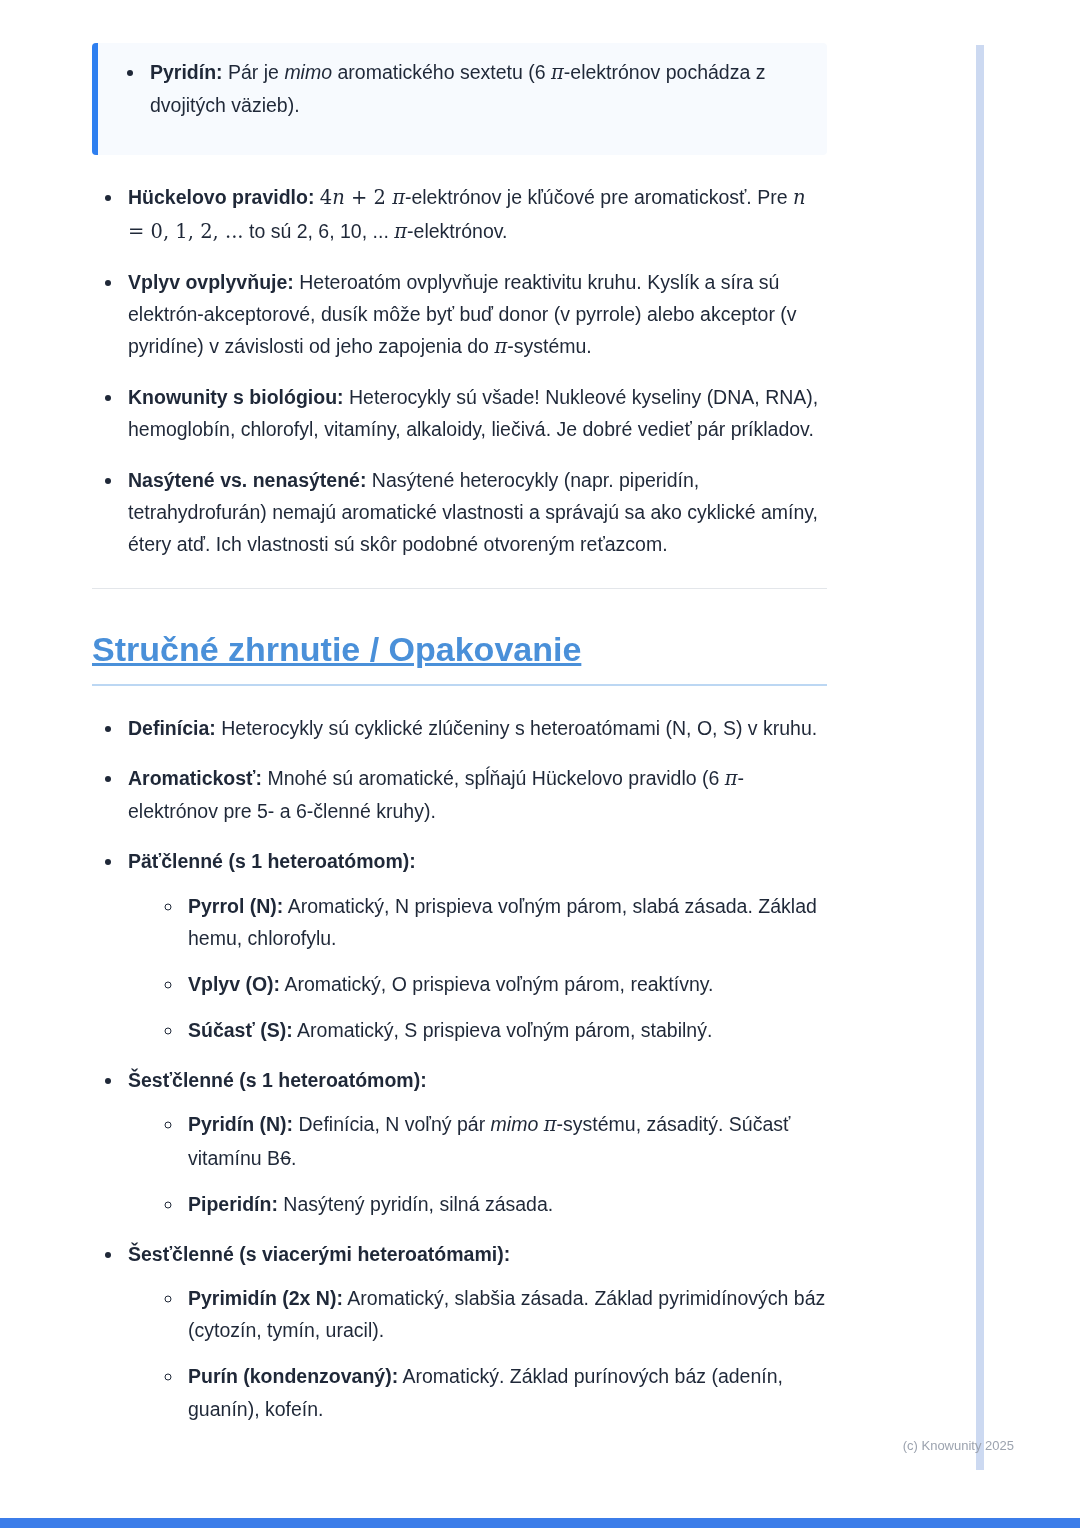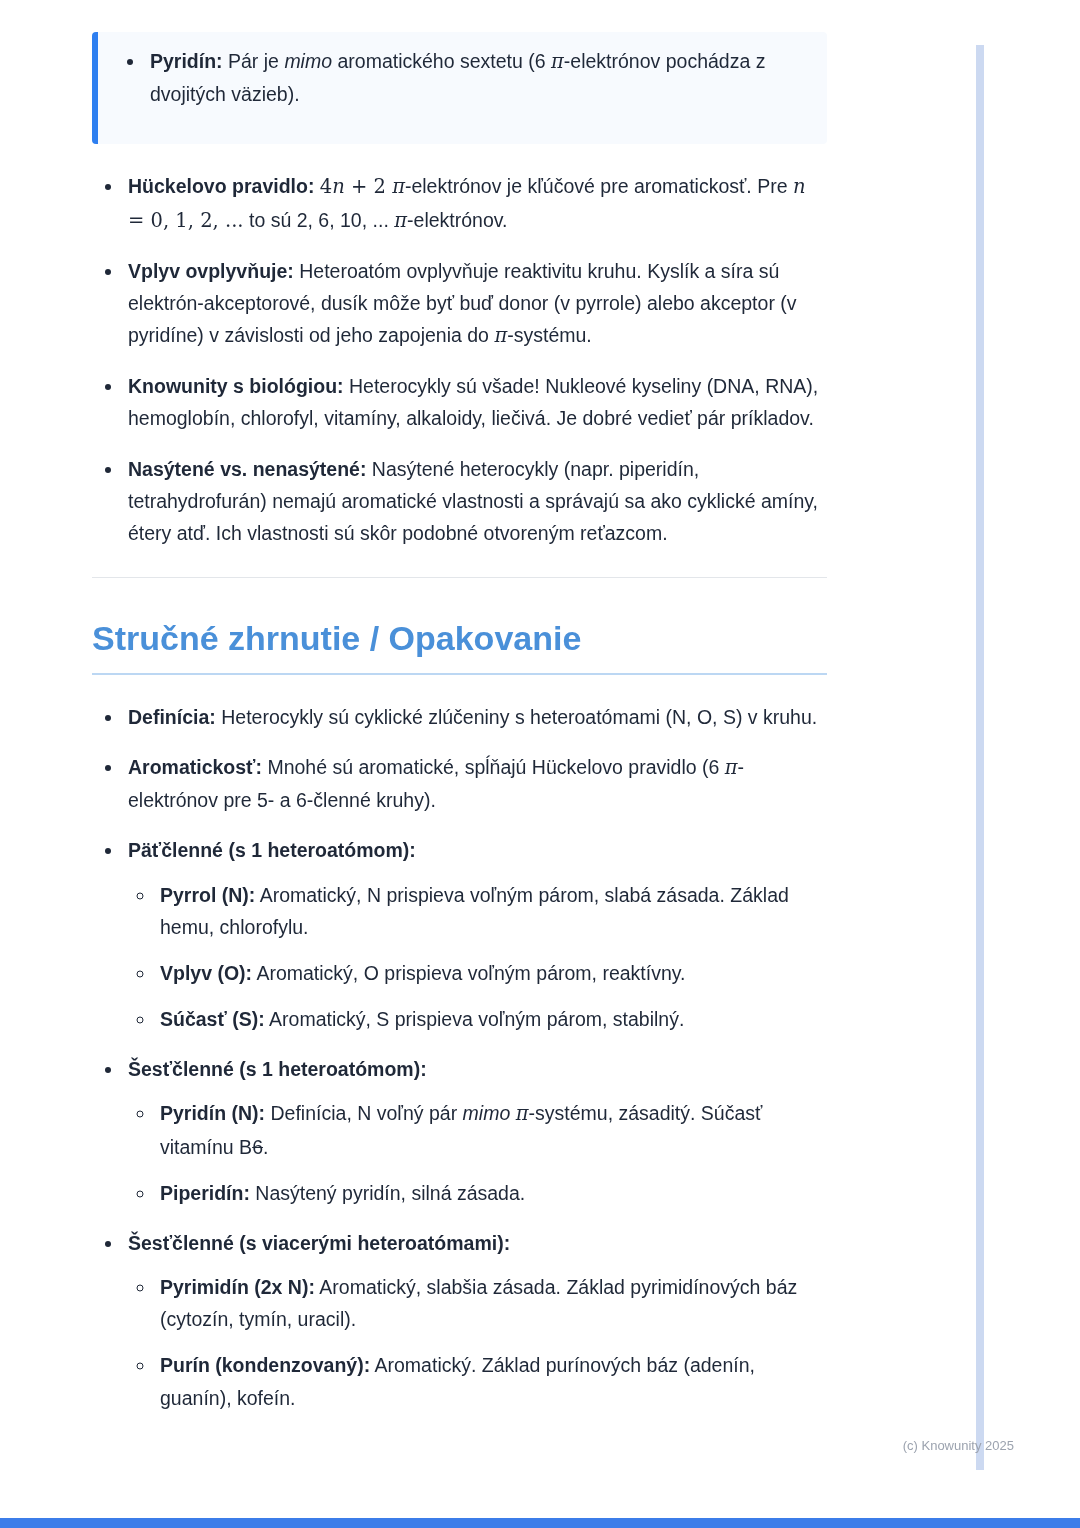--- a/index.html
+++ b/index.html
@@ -2,51 +2,51 @@
 <html><head>
 <meta charset="utf-8">
 <style>
   * { margin:0; padding:0; box-sizing:border-box; }
   html,body { background:#ffffff; }
   body {
     width:1080px; height:1528px; position:relative; overflow:hidden;
     font-family:"Liberation Sans", sans-serif;
     color:#1f2838; font-size:19.5px; line-height:1.65;
   }
-  .page { width:1080px; height:1528px; position:relative; padding-top:32px; }
+  .page { width:1080px; height:1528px; position:relative; padding-top:43px; }
   .content { width:735px; margin-left:92px; position:relative; z-index:2; }
 
   
   .callout {
     background:#f7fafe; border-left:6px solid #2e7ff0; border-radius:4px;
     padding:13px 28px 34px 22px;
   }
   .callout ul { list-style:disc; padding-left:26px; }
   .callout li { padding-left:4px; }
 
   ul.top-list { list-style:disc; padding-left:32px; margin-top:26px; }
   ul.top-list > li { padding-left:4px; margin-bottom:18px; }
   ul.top-list > li:last-child { margin-bottom:0; }
 
   ul.sub-list { list-style:circle; padding-left:28px; margin-top:12px; }
-  ul.sub-list > li { padding-left:4px; margin-bottom:14px; }
+  ul.sub-list > li { padding-left:4px; margin-bottom:14px;margin-left:28px; }
   ul.sub-list > li:last-child { margin-bottom:0; }
 
   .seg-n {}
   .seg-b { font-weight:bold; }
   .seg-i { font-style:italic; }
   .seg-m  { font-family:"DejaVu Serif", serif; }
   .seg-mi { font-family:"DejaVu Serif", serif; font-style:italic; }
   .seg-st { text-decoration:line-through; }
 
   hr.divider { border:none; border-top:1px solid #e3e6ea; margin-top:28px; }
 
   h1.section-heading {
     color:#4a90d9; font-size:34px; line-height:1.2; font-weight:700;
-    margin-top:40px; padding-bottom:14px; border-bottom:2px solid #bcd7f3;
+    margin-top:40px; padding-bottom:14px; border-bottom:2px solid #bcd7f3;text-decoration:underline;
   }
 
   .right-strip {
     position:absolute; right:96px; top:45px; width:8px; height:1425px;
     background:#ccd9f1; z-index:1;
   }
   .footer-credit {
     position:absolute; top:1438px; right:66px; z-index:3;
     color:#9ca3af; font-size:13px; line-height:1.2;
   }

